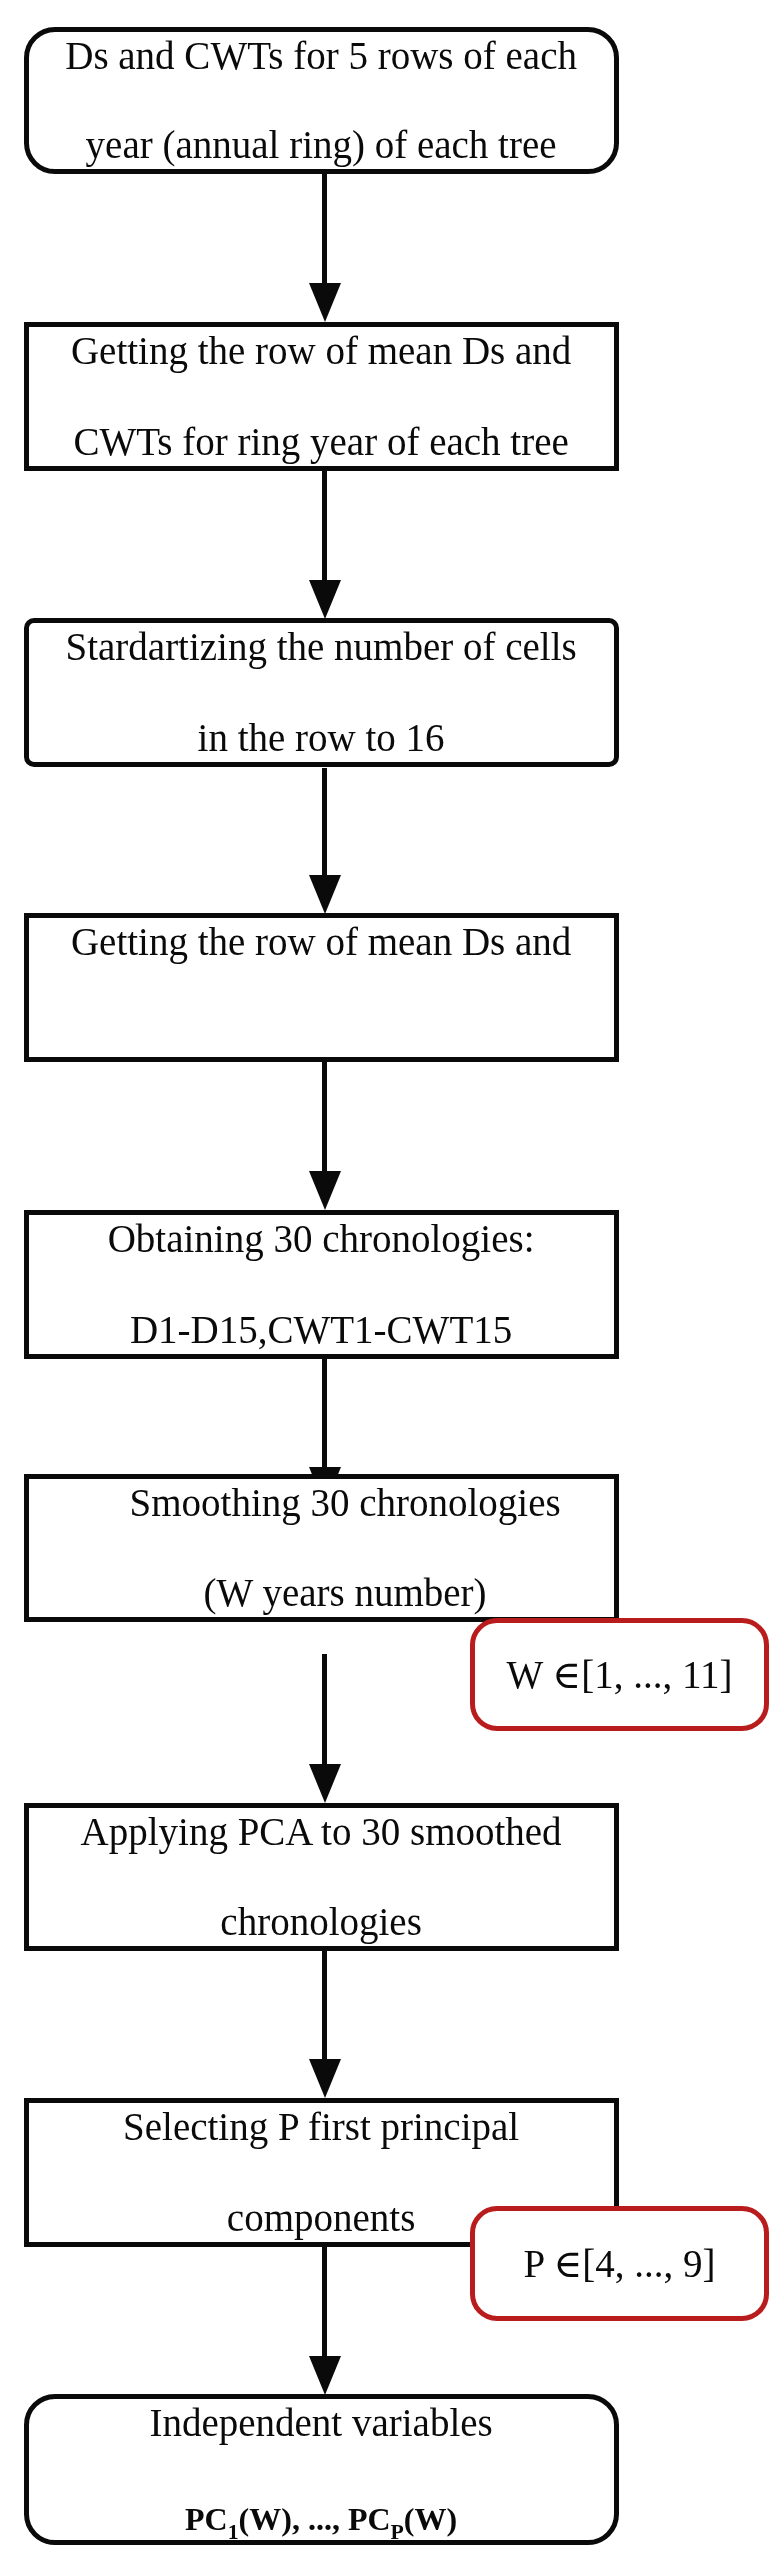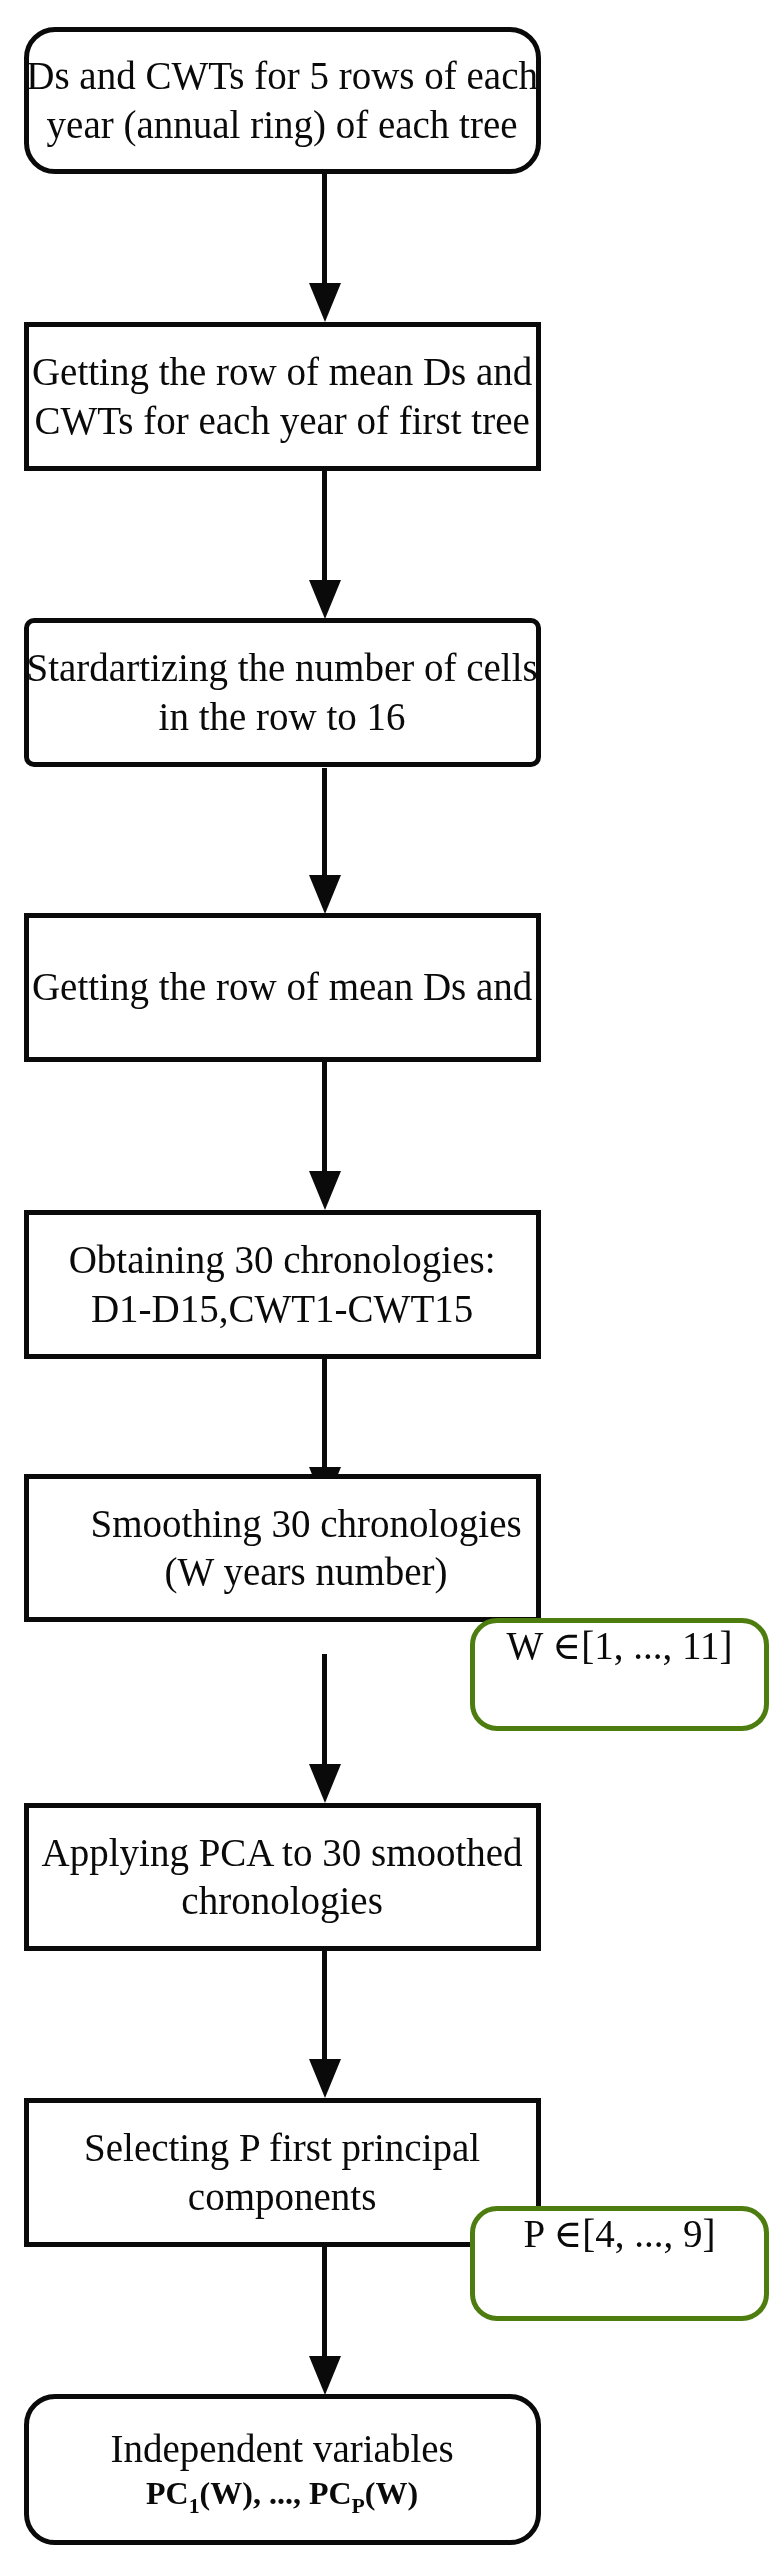--- a/index.html
+++ b/index.html
@@ -5,39 +5,39 @@
   html,body{margin:0;padding:0;background:#ffffff;}
   .canvas{
     position:relative;
     width:784px;height:2576px;
     background:#ffffff;
     font-family:"Liberation Serif","DejaVu Serif",serif;
     color:#0a0a0a;
     overflow:hidden;
   }
   .node{
-    position:absolute;left:23.6px;width:517px;
+    position:absolute;left:23.6px;width:595px;
     background:#ffffff;
     border:5px solid #0a0a0a;
     box-sizing:border-box;
-    display:flex;flex-direction:column;justify-content:center;align-items:center;
+    display:flex;flex-direction:column;justify-content:space-between;align-items:center;
     text-align:center;
     font-size:39px;line-height:1.24;
     z-index:2;
   }
   .rounded{border-radius:31px;border-width:5.7px;}
   .line{white-space:nowrap;}
   .formula{white-space:nowrap;font-weight:bold;font-size:32px;}
   .formula sub{font-size:68%;line-height:0;position:relative;top:0.08em;font-weight:bold;}
   .note{
     position:absolute;left:470px;width:299px;
     background:#ffffff;
-    border:5px solid #4d7c0f;border-radius:27px;
+    border:5px solid #b91c1c;border-radius:27px;
     box-sizing:border-box;
-    display:flex;justify-content:center;align-items:flex-start;
+    display:flex;justify-content:center;align-items:center;
     text-align:center;font-size:39px;
     z-index:3;white-space:nowrap;
   }
   .stem{position:absolute;left:322px;width:5px;background:#0a0a0a;z-index:1;}
   .head{
     position:absolute;left:309px;width:0;height:0;
     border-left:16.4px solid transparent;
     border-right:16.4px solid transparent;
     border-top:39px solid #0a0a0a;
     z-index:1;
@@ -87,21 +87,21 @@
   <div class="stem s8"></div>
   <div class="head h8"></div>
 
   <div class="node rounded n0">
     <div class="line">Ds and CWTs for 5 rows of each</div>
     <div class="line">year (annual ring) of each tree</div>
   </div>
 
   <div class="node n1">
     <div class="line">Getting the row of mean Ds and</div>
-    <div class="line">CWTs for each year of first tree</div>
+    <div class="line">CWTs for ring year of each tree</div>
   </div>
 
   <div class="node n2">
     <div class="line">Stardartizing the number of cells</div>
     <div class="line">in the row to 16</div>
   </div>
 
   <div class="node n3">
     <div class="line">Getting the row of mean Ds and</div>
   </div>

